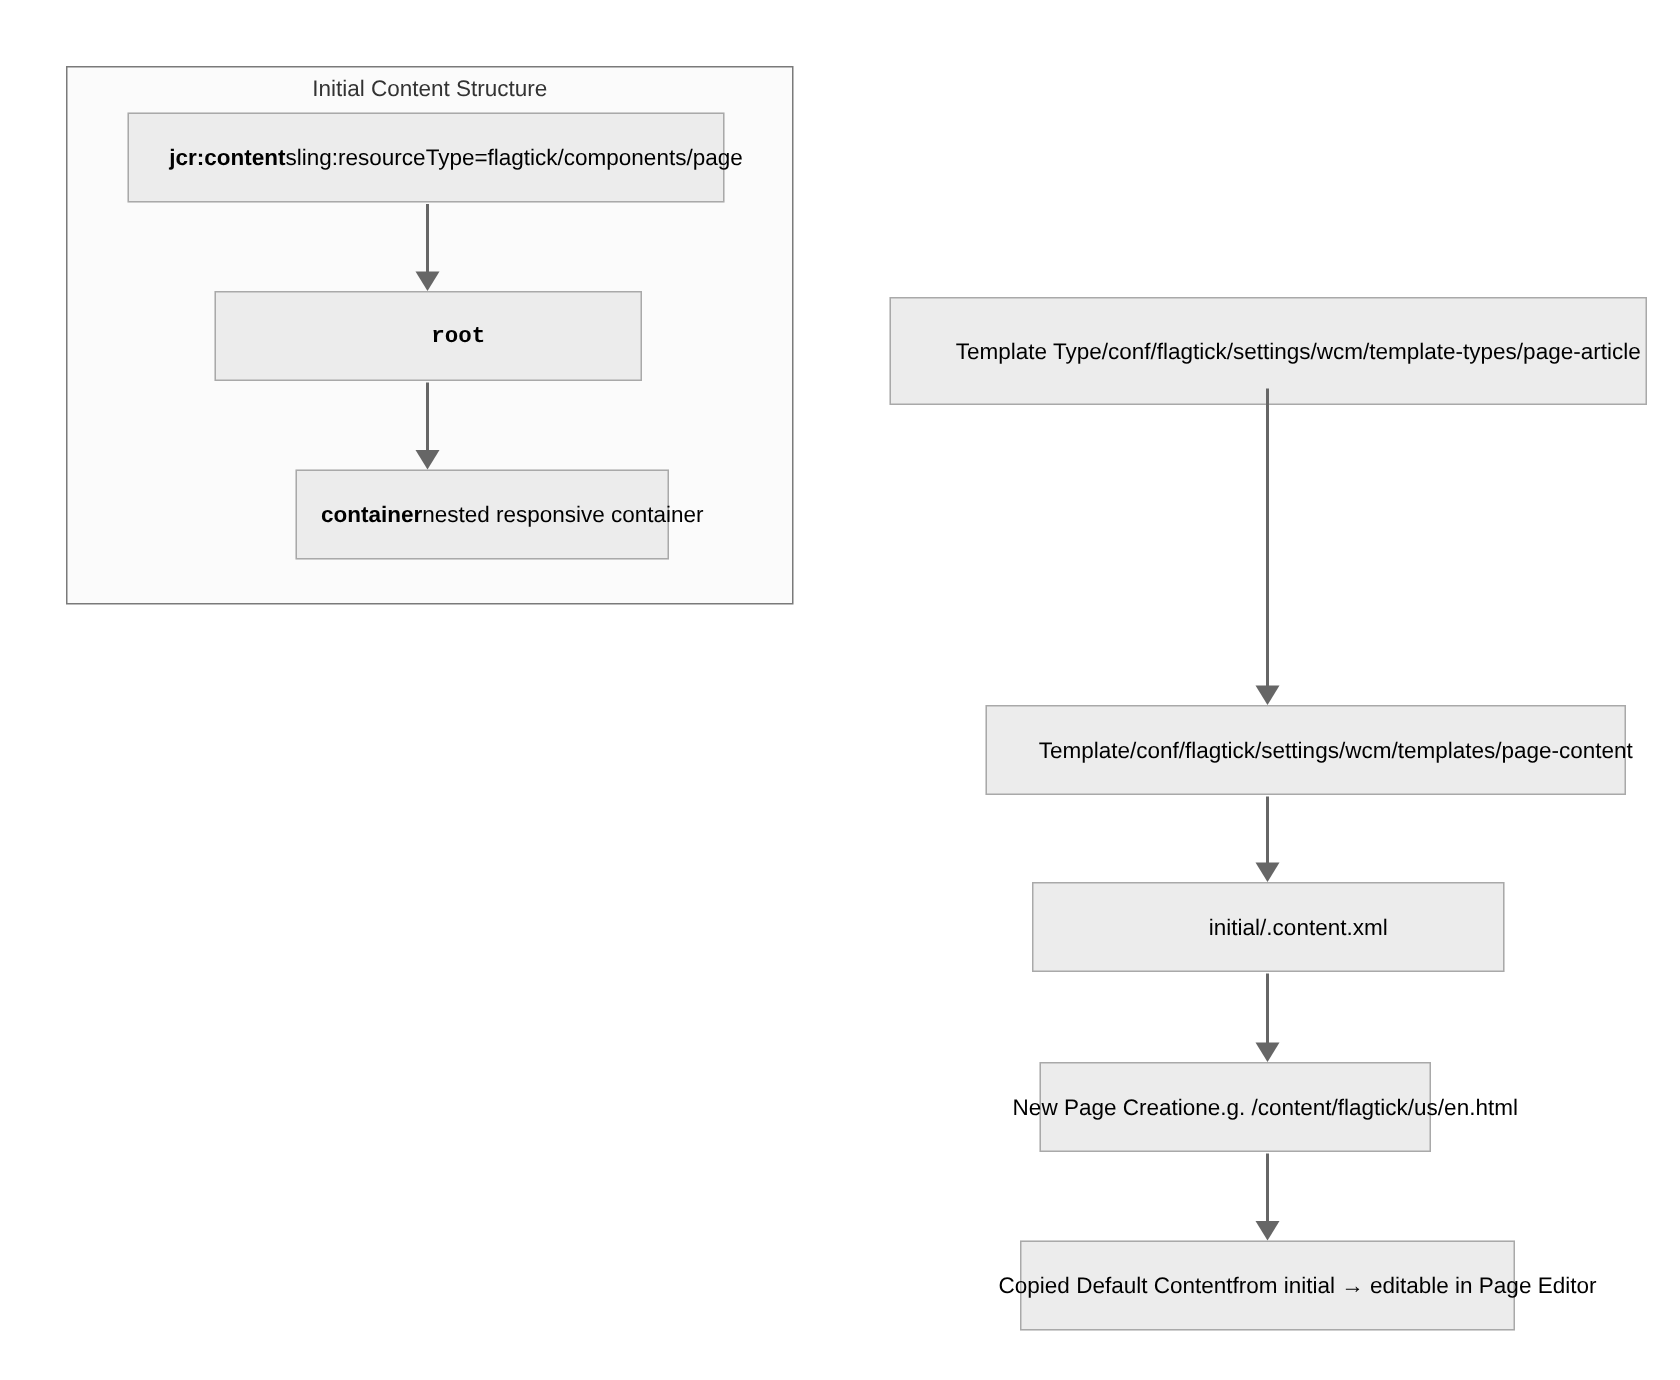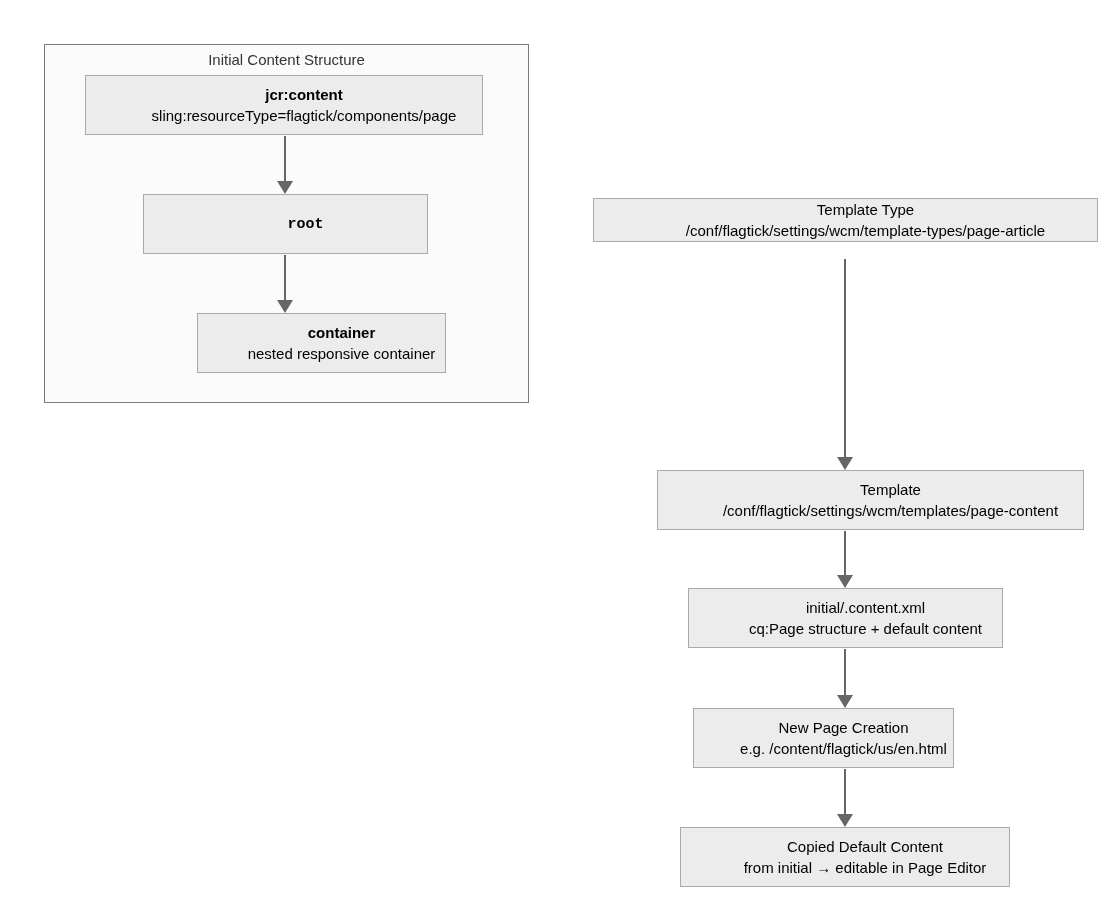--- a/index.html
+++ b/index.html
@@ -36,21 +36,21 @@
     top: 6px;
     text-align: center;
     font-size: 15px;
     color: var(--cluster-title-text);
   }
   .node {
     position: absolute;
     background: var(--node-fill);
     border: 1px solid var(--node-border);
     display: flex;
-    flex-direction: column;
+    flex-direction: row;
     justify-content: center;
     align-items: center;
     text-align: center;
     color: var(--text);
     padding-left: 40px;
   }
   .node .line {
     font-size: 15px;
     line-height: 21px;
     white-space: nowrap;
@@ -80,33 +80,32 @@
 
   <div class="node" style="left:143px; top:194px; width:285px; height:60px;font-family:Liberation Mono, monospace;">
     <div class="line bold">root</div>
   </div>
 
   <div class="node" style="left:161px; top:313px; width:249px; height:60px;margin-left:36px;">
     <div class="line bold">container</div>
     <div class="line">nested responsive container</div>
   </div>
 
-  <div class="node" style="left:593px; top:198px; width:505px; height:44px;">
+  <div class="node" style="left:593px; top:198px; width:505px; height:72px;">
     <div class="line">Template Type</div>
     <div class="line">/conf/flagtick/settings/wcm/template-types/page-article</div>
   </div>
 
   <div class="node" style="left:611px; top:470px; width:427px; height:60px;margin-left:46px;">
     <div class="line">Template</div>
     <div class="line">/conf/flagtick/settings/wcm/templates/page-content</div>
   </div>
 
   <div class="node" style="left:688px; top:588px; width:315px; height:60px;">
     <div class="line">initial/.content.xml</div>
-    <div class="line">cq:Page structure + default content</div>
   </div>
 
   <div class="node" style="left:693px; top:708px; width:261px; height:60px;">
     <div class="line">New Page Creation</div>
     <div class="line">e.g. /content/flagtick/us/en.html</div>
   </div>
 
   <div class="node" style="left:680px; top:827px; width:330px; height:60px;text-align:right;">
     <div class="line">Copied Default Content</div>
     <div class="line">from initial → editable in Page Editor</div>

